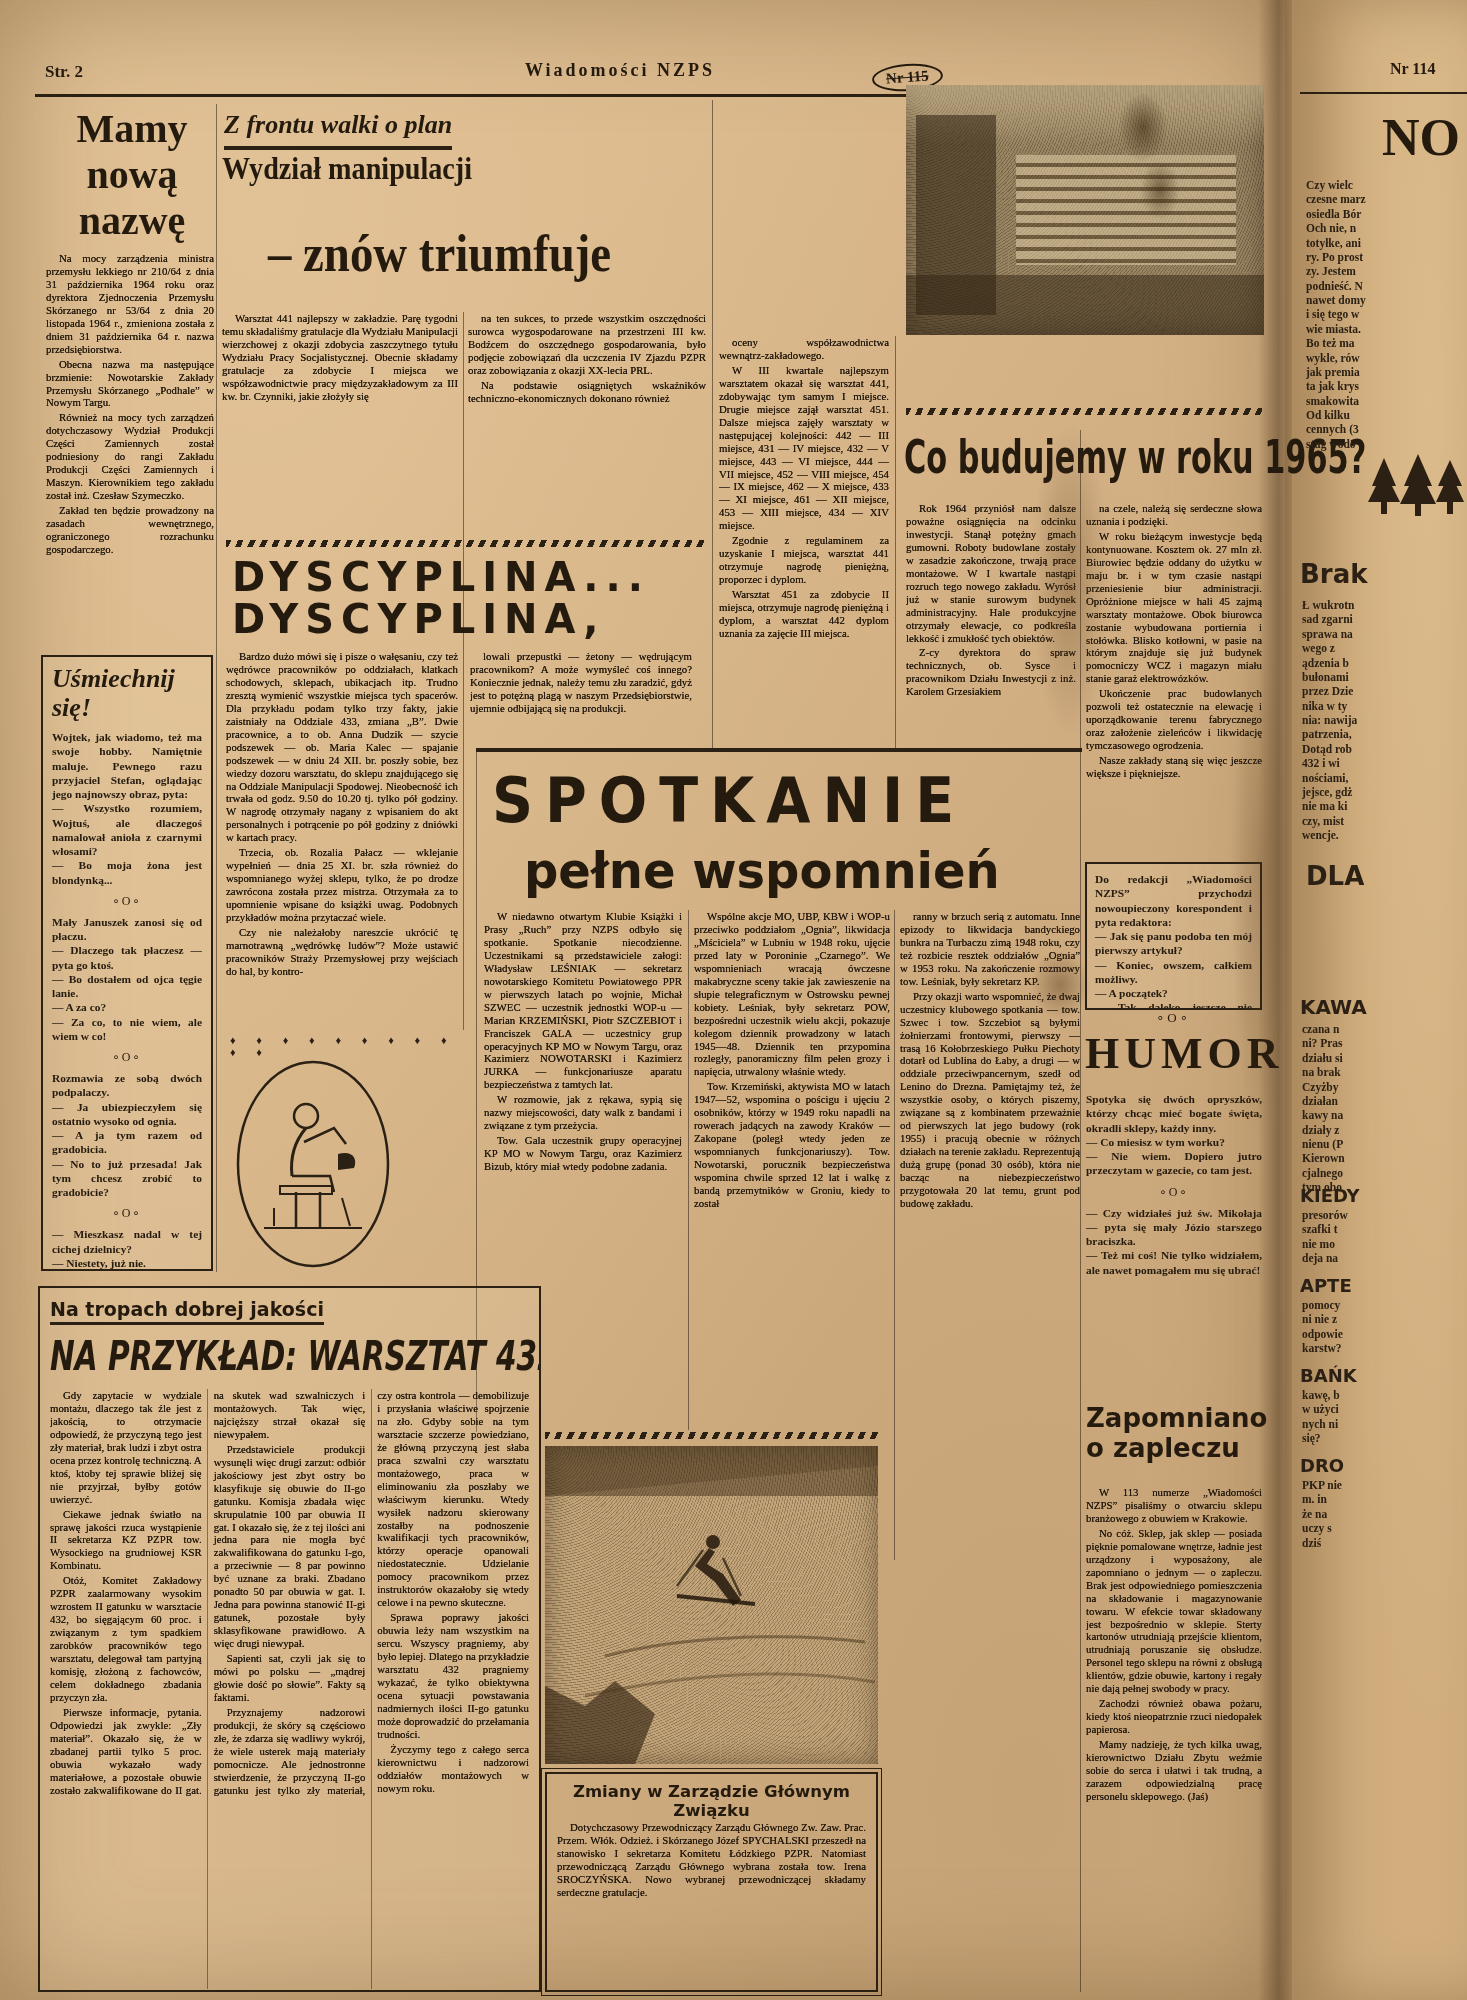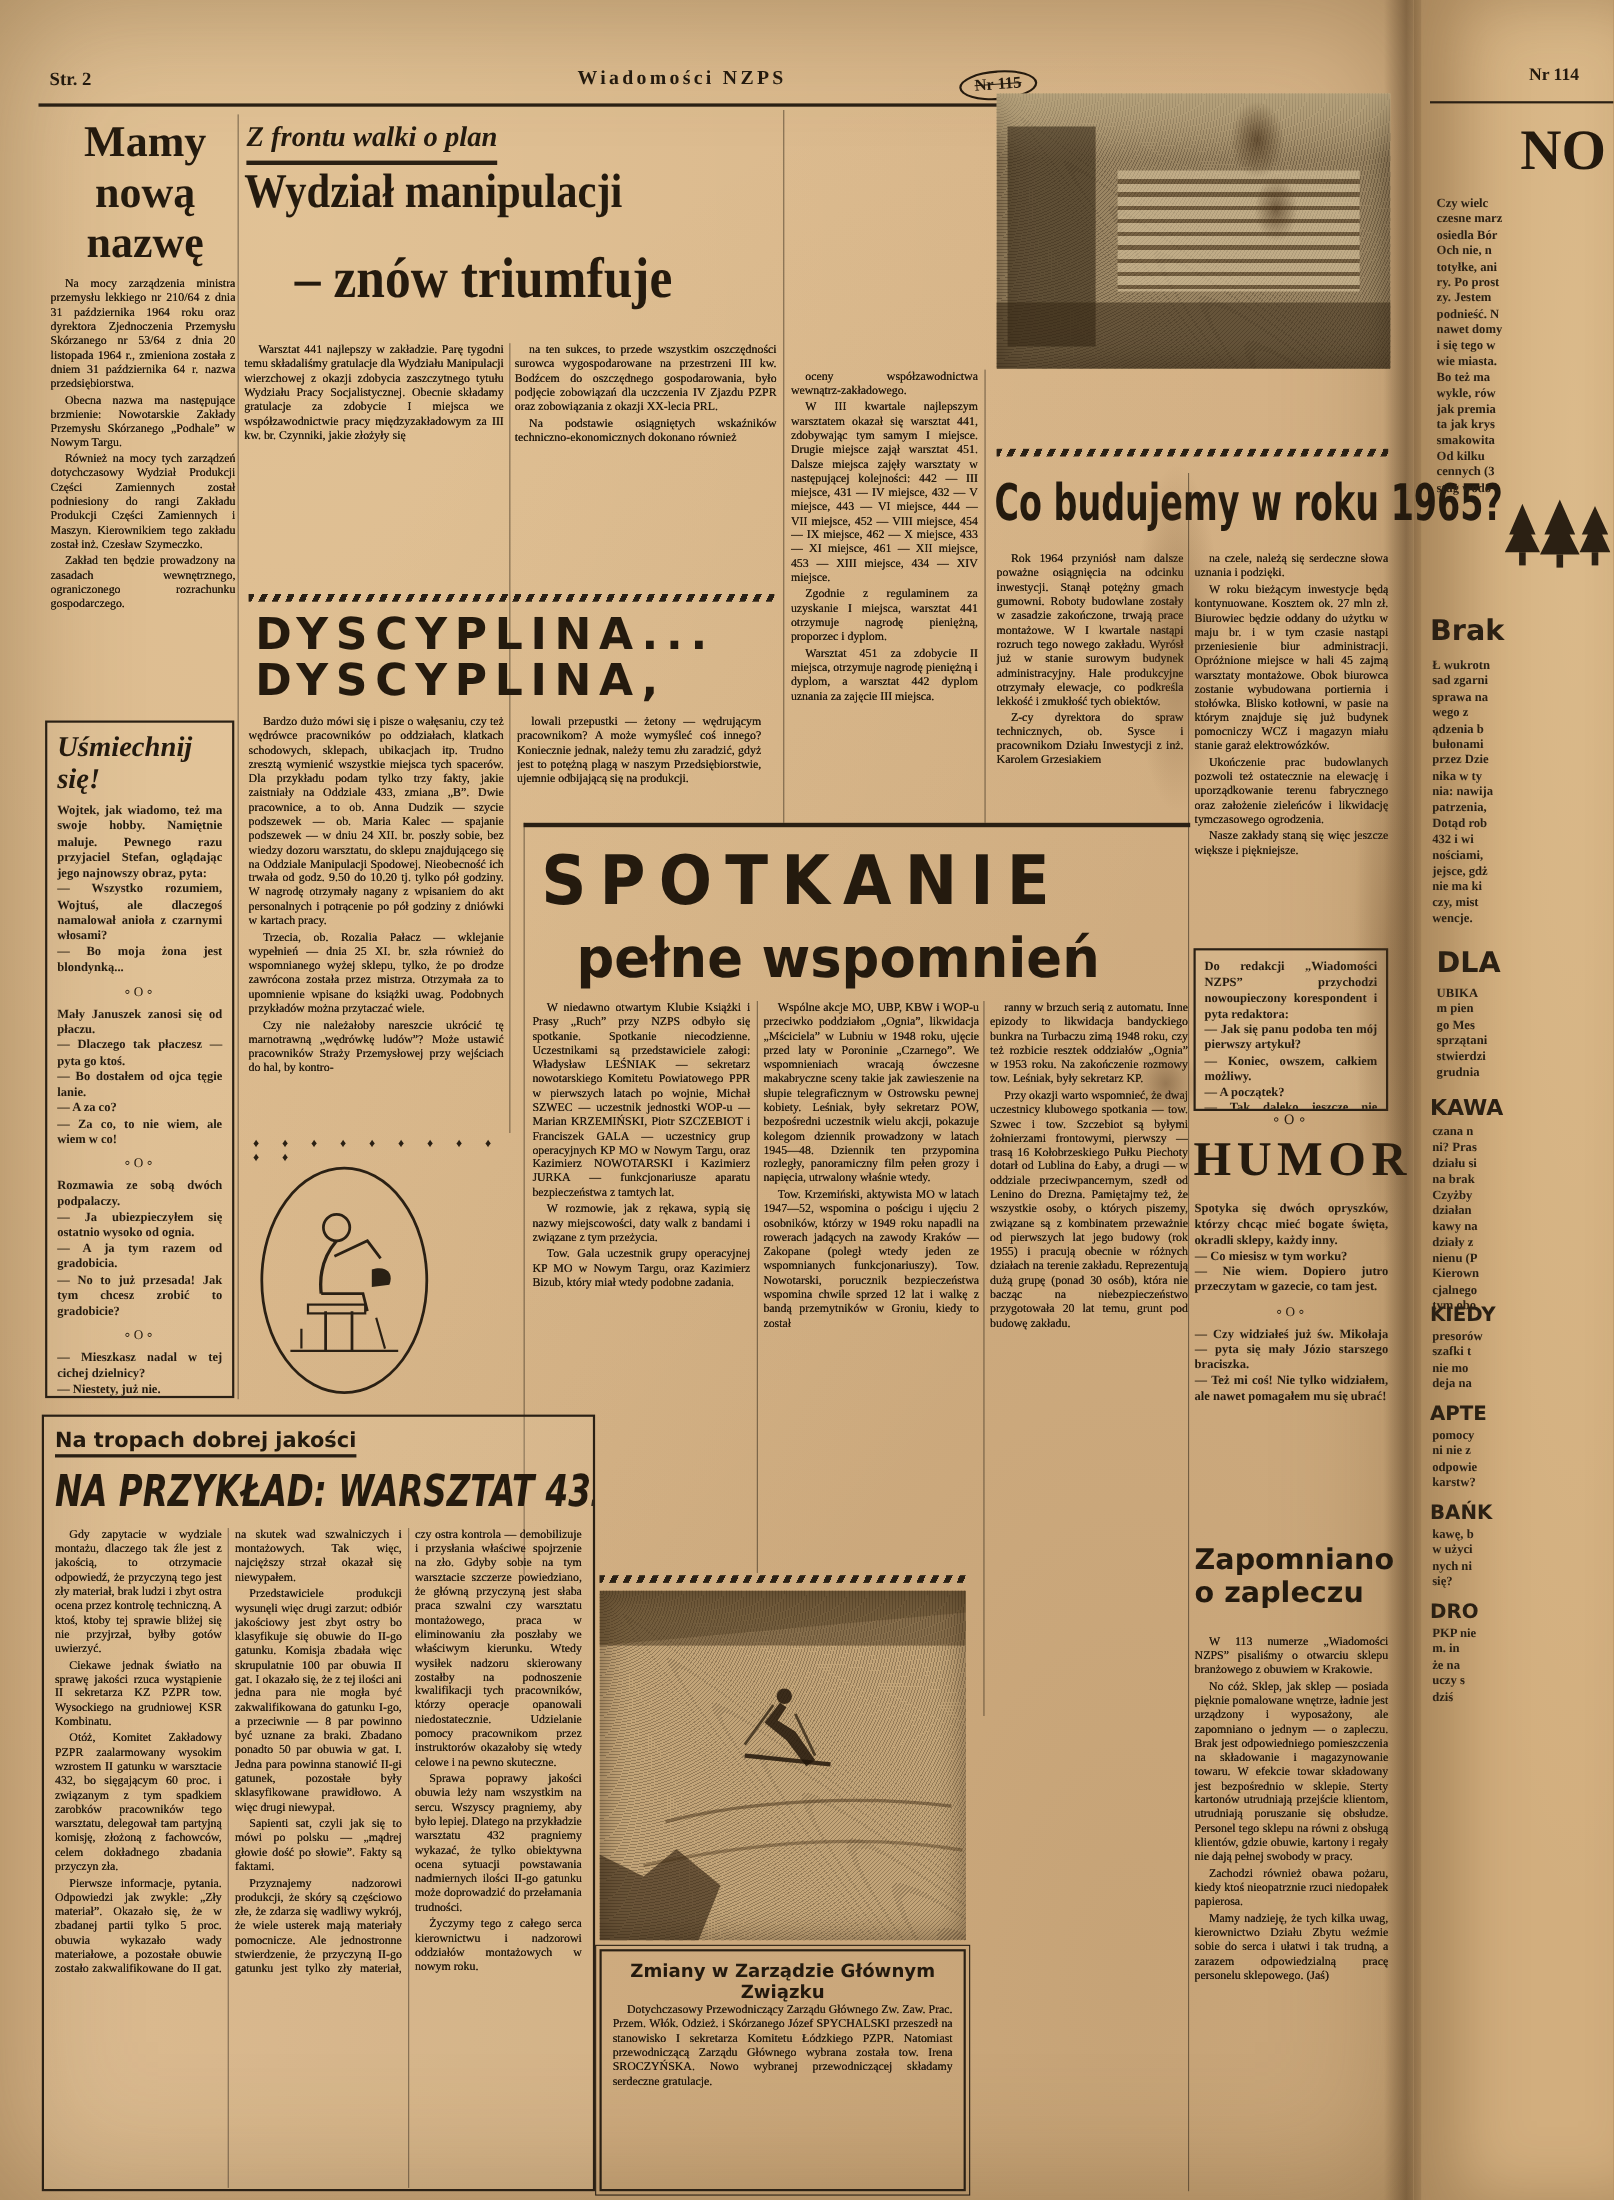--- a/index.html
+++ b/index.html
@@ -99,21 +99,21 @@
 — A ja tym razem od gradobicia.
 — No to już przesada! Jak tym chcesz zrobić to gradobicie?</p>
         <p class="joke">— Mieszkasz nadal w tej cichej dzielnicy?
 — Niestety, już nie.
 — Przeprowadziłeś się?
 — Nie, tylko żona kupiła telewizor...</p>
       </div>
   </div>
 
   <div class="abs kicker" style="left:224px;top:112px;">Z frontu walki o plan</div>
-  <div class="abs serif-head" style="left:222px;top:152px;width:495px;font-size:44px;line-height:1;">
+  <div class="abs serif-head" style="left:222px;top:152px;width:495px;font-size:32px;line-height:1;">
     <span class="sqz" style="transform:scaleX(.88);">Wydział manipulacji</span>
   </div>
   <div class="abs serif-head" style="left:268px;top:228px;width:460px;font-size:52px;line-height:1;">
     <span class="sqz" style="transform:scaleX(.9);">– znów triumfuje</span>
   </div>
   <div class="abs body-text" style="left:222px;top:312px;width:236px;height:224px;">
       <p>Warsztat 441 najlepszy w zakładzie. Parę tygodni temu składaliśmy gratulacje dla Wydziału Manipulacji wierzchowej z okazji zdobycia zaszczytnego tytułu Wydziału Pracy Socjalistycznej. Obecnie składamy gratulacje za zdobycie I miejsca we współzawodnictwie pracy międzyzakładowym za III kw. br. Czynniki, jakie złożyły się</p>
     </div>
   <div class="abs body-text" style="left:468px;top:312px;width:238px;height:224px;">
       <p>na ten sukces, to przede wszystkim oszczędności surowca wygospodarowane na przestrzeni III kw. Bodźcem do oszczędnego gospodarowania, było podjęcie zobowiązań dla uczczenia IV Zjazdu PZPR oraz zobowiązania z okazji XX-lecia PRL.</p>
@@ -331,28 +331,20 @@
       <p>patrzenia,</p>
       <p>Dotąd rob</p>
       <p>432 i wi</p>
       <p>nościami,</p>
       <p>jejsce, gdż</p>
       <p>nie ma ki</p>
       <p>czy, mist</p>
       <p>wencje.</p>
     </div>
   <div class="abs frag-label" style="left:1306px;top:862px;">DLA</div>
-  <div class="abs frag" style="left:1306px;top:896px;width:159px;overflow:hidden;">
-      <p>UBIKA</p>
-      <p>m pien</p>
-      <p>go Mes</p>
-      <p>sprzątani</p>
-      <p>stwierdzi</p>
-      <p>grudnia</p>
-    </div>
   <div class="abs frag-label" style="left:1300px;top:996px;font-size:20px;">KAWA</div>
   <div class="abs frag" style="left:1302px;top:1022px;width:163px;overflow:hidden;">
       <p>czana n</p>
       <p>ni? Pras</p>
       <p>działu si</p>
       <p>na brak</p>
       <p>Czyżby</p>
       <p>działan</p>
       <p>kawy na</p>
       <p>działy z</p>

